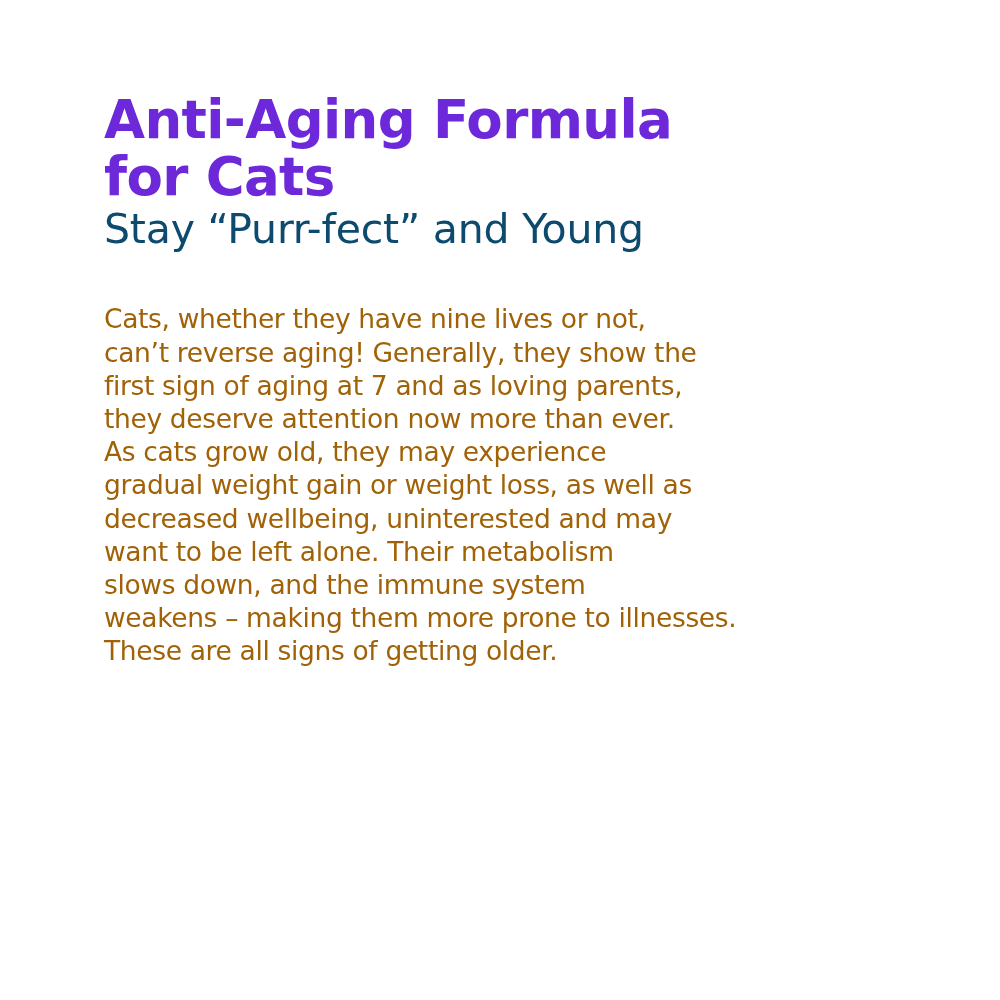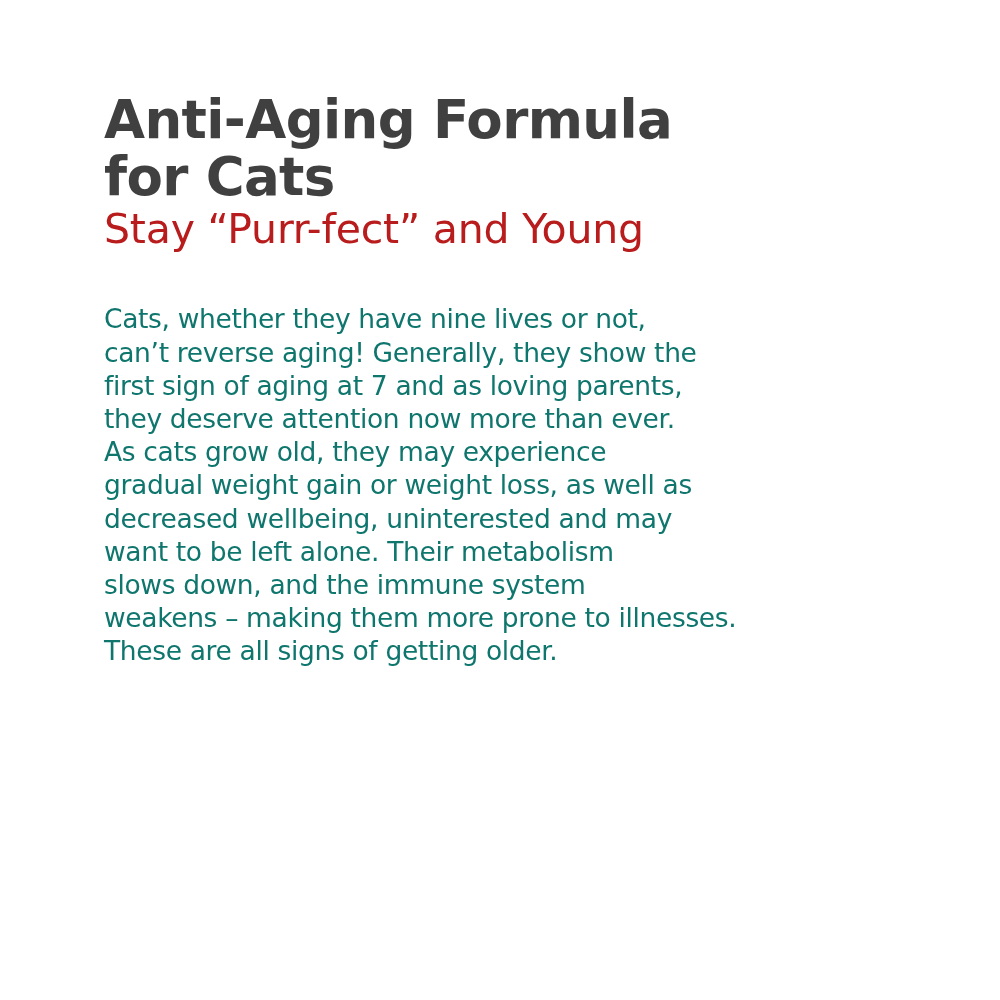--- a/index.html
+++ b/index.html
@@ -32,49 +32,49 @@
 
   
   .title-block {
     margin: 0;
     padding: 0;
   }
 
   .headline {
     margin: 0;
     padding: 0;
-    color: #404040;
+    color: #6d28d9;
     font-family: "DejaVu Sans", sans-serif;
     font-weight: 700;
     font-size: 53px;
     line-height: 1.07;
     letter-spacing: -0.6px;
     white-space: pre-line;
   }
 
   .subhead {
     margin: 0;
     padding: 2px 0 0 0;
-    color: #b91c1c;
+    color: #0c4a6e;
     font-family: "DejaVu Sans", sans-serif;
     font-weight: 400;
     font-size: 41px;
     line-height: 1.12;
     letter-spacing: -0.2px;
   }
 
   
   .body-block {
     margin-top: 49px;
   }
 
   .body-paragraph {
     margin: 0;
     padding: 0;
-    color: #0f766e;
+    color: #a16207;
     font-family: "DejaVu Sans", sans-serif;
     font-weight: 400;
     font-size: 26.5px;
     line-height: 33.2px;
     letter-spacing: -0.35px;
     white-space: pre-line;
   }
 
   .body-paragraph + .body-paragraph {
     margin-top: 55px;

